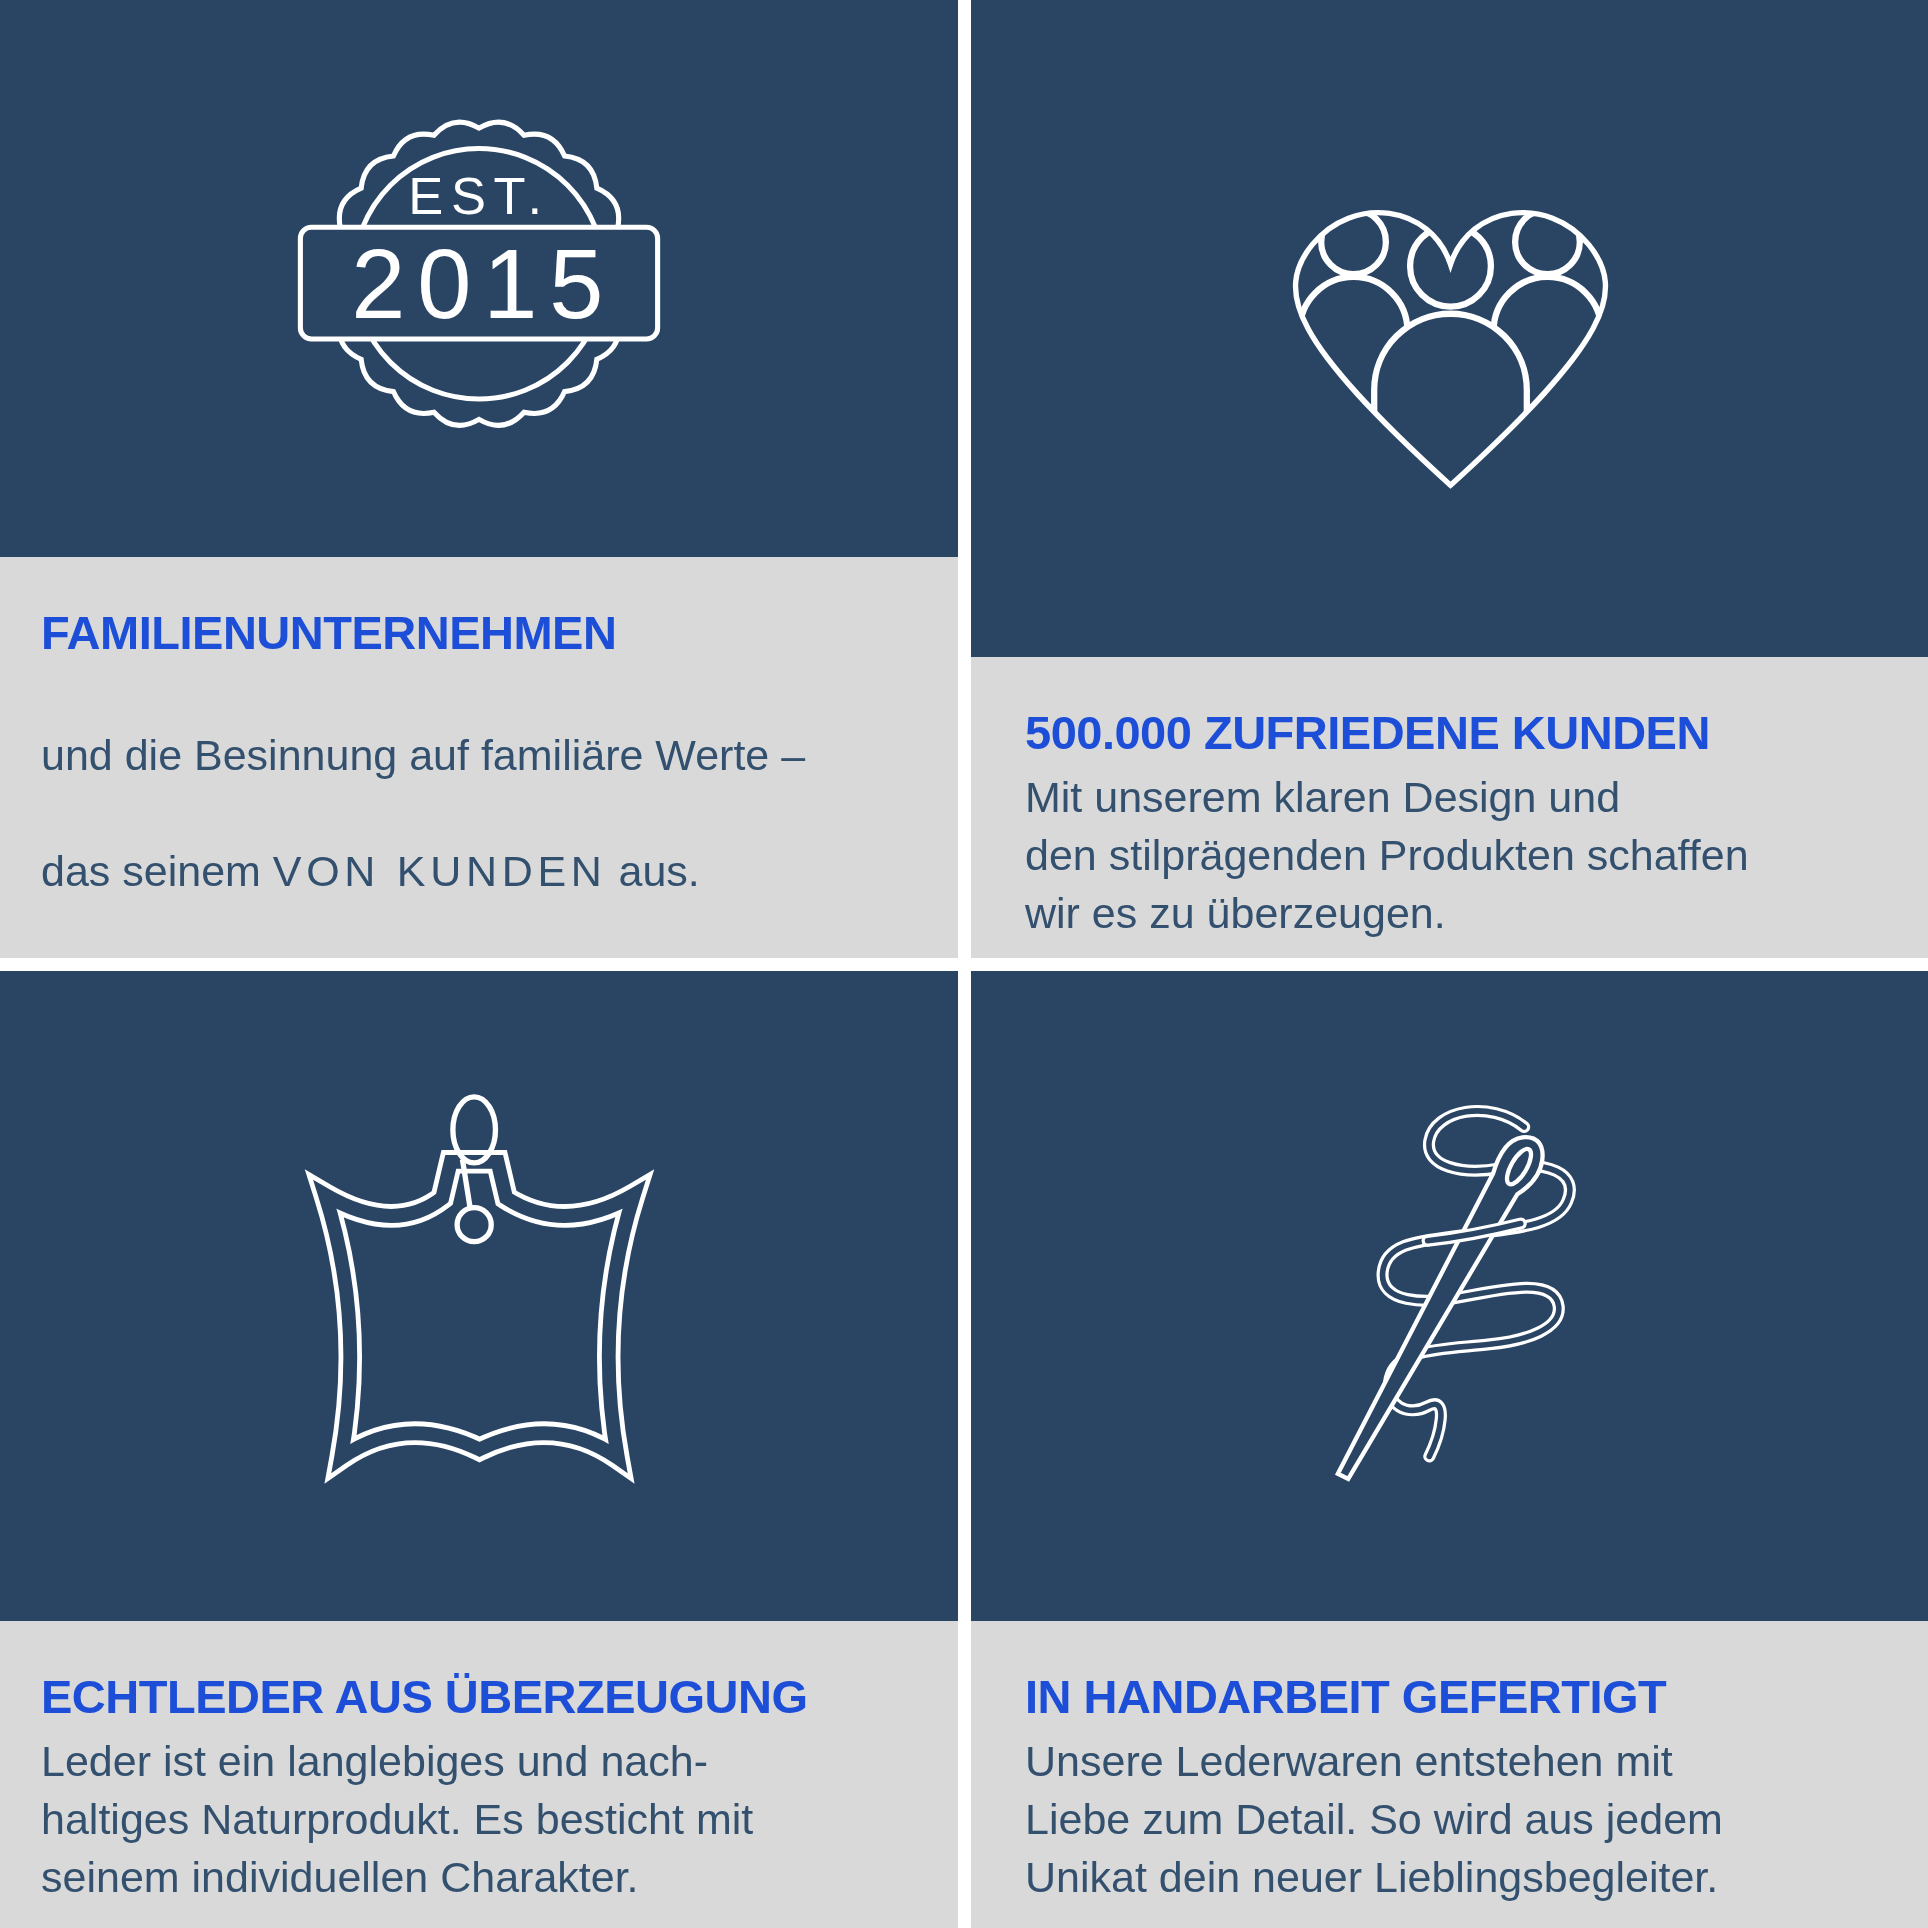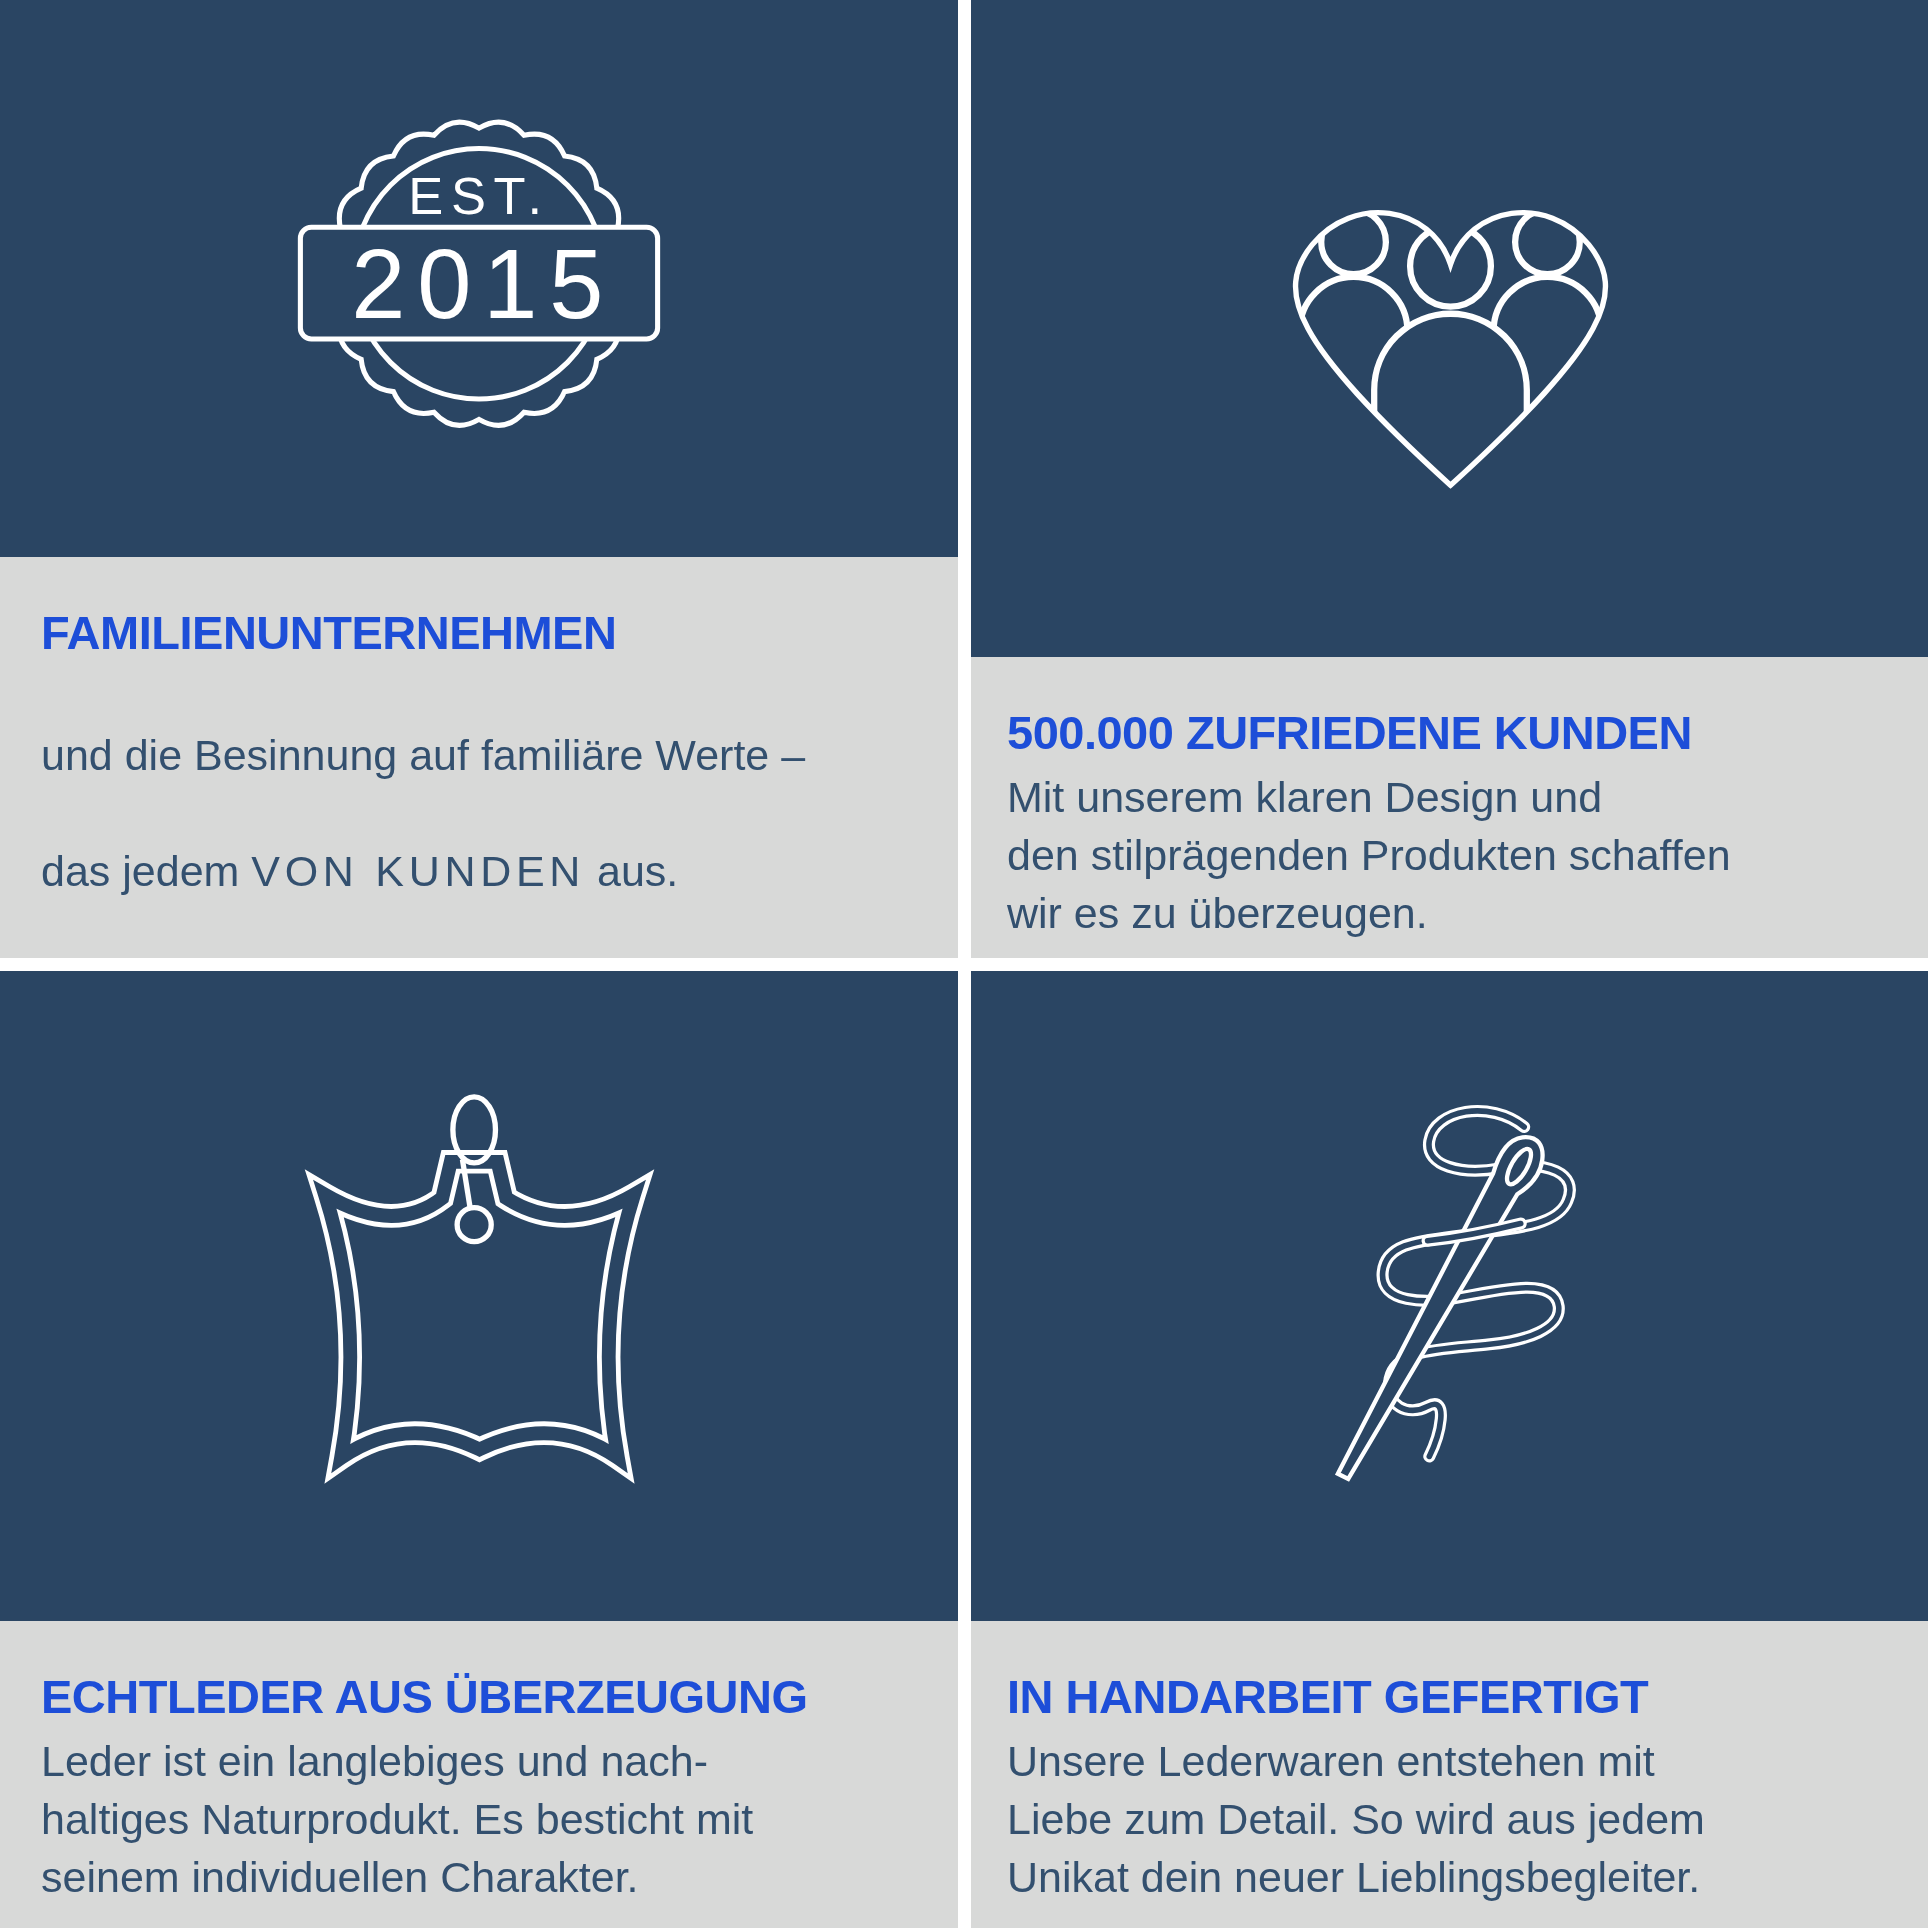--- a/index.html
+++ b/index.html
@@ -19,21 +19,21 @@
     overflow:hidden;
   }
   .r1 .icon-panel{height:657px;}
   .r2 .icon-panel{height:650px;}
   .text-panel{
     background:#d8d9d8;
     flex:1;
     padding:49px 28px 0 41px;
     box-sizing:border-box;
   }
-  .col2 .text-panel{padding-left:36px;}
+  .col2 .text-panel{padding-left:54px;}
   .text-panel h2{
     margin:0 0 9.4px 0;
     font-size:47px;
     line-height:53px;
     font-weight:bold;
     letter-spacing:-0.5px;
     color:#1d4ed8;
   }
   .body-lines{
     font-size:43px;
@@ -61,21 +61,21 @@
         <circle class="stroke" cx="215" cy="205" r="148"></circle>
         <text class="badge-text" x="215" y="135" text-anchor="middle" font-size="62" letter-spacing="9">EST.</text>
         <rect x="4" y="150" width="422" height="132" rx="13" class="fillnavy" stroke="#ffffff" stroke-width="6"></rect>
         <text class="badge-text" x="220" y="257" text-anchor="middle" font-size="115" letter-spacing="14">2015</text>
       </svg>
     </div>
     <div class="text-panel">
       <h2>FAMILIENUNTERNEHMEN</h2>
       <div class="body-lines">
         <div class="line">und die Besinnung auf familiäre Werte –</div>
-        <div class="line"><span>das jedem </span><span class="brand">VON KUNDEN</span><span> aus.</span></div>
+        <div class="line"><span>das seinem </span><span class="brand">VON KUNDEN</span><span> aus.</span></div>
       </div>
     </div>
   </section>
 
   <section class="quad r1 col2">
     <div class="icon-panel">
       <svg width="395" height="360" viewBox="0 0 440 400">
         <defs>
           <clipPath id="heartClip">
             <path d="M220,128 C198,62 112,50 66,106 C24,158 44,214 220,374 C396,214 416,158 374,106 C328,50 242,62 220,128 Z"></path>

